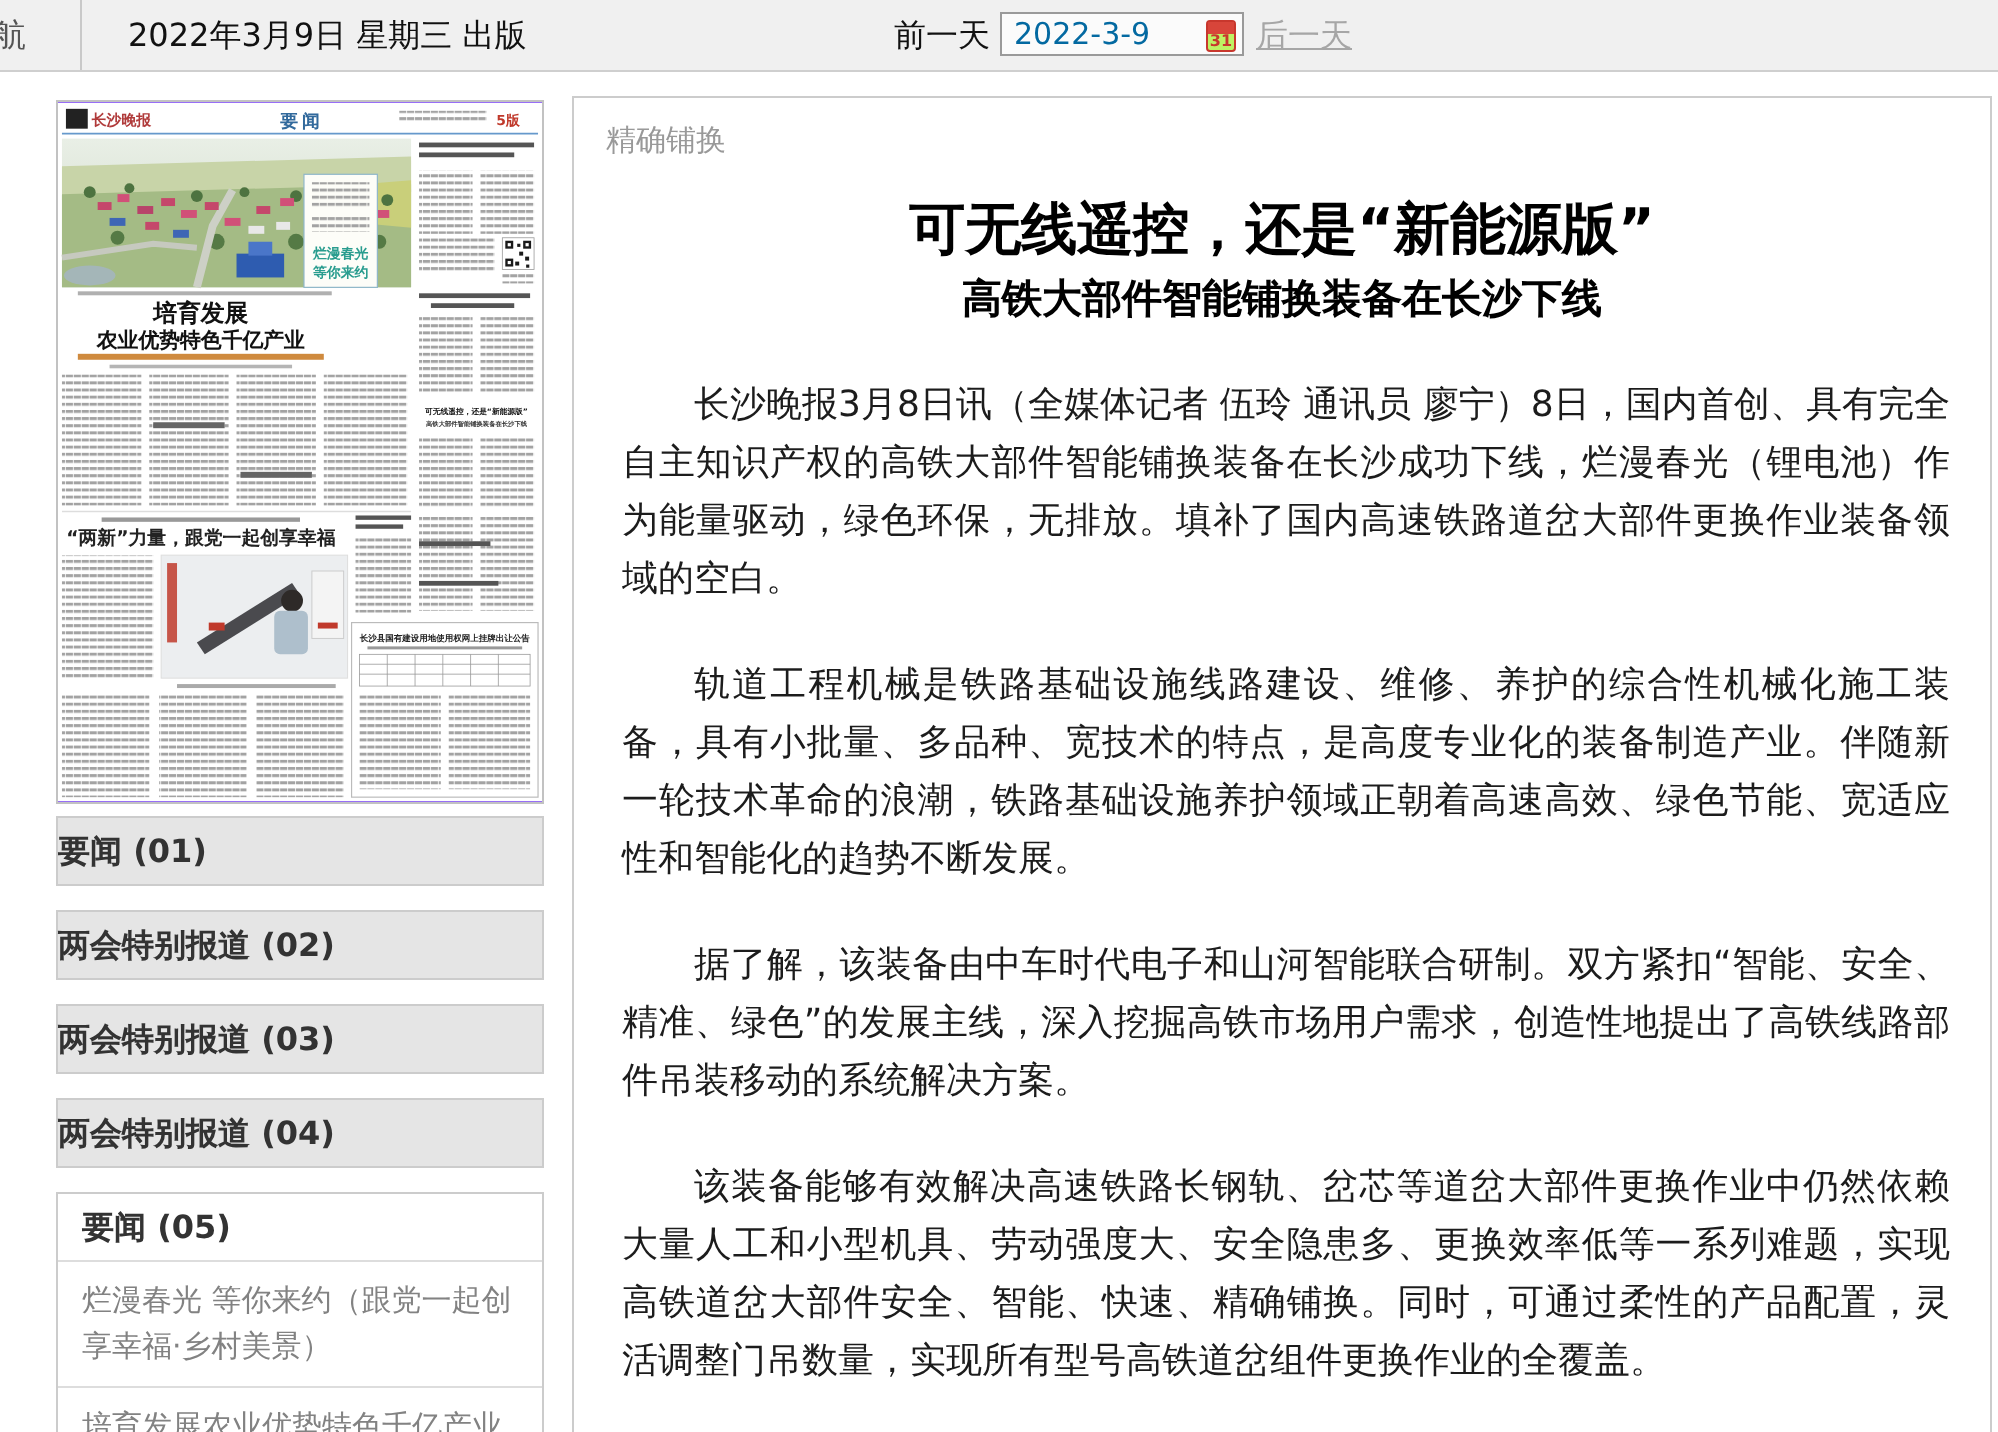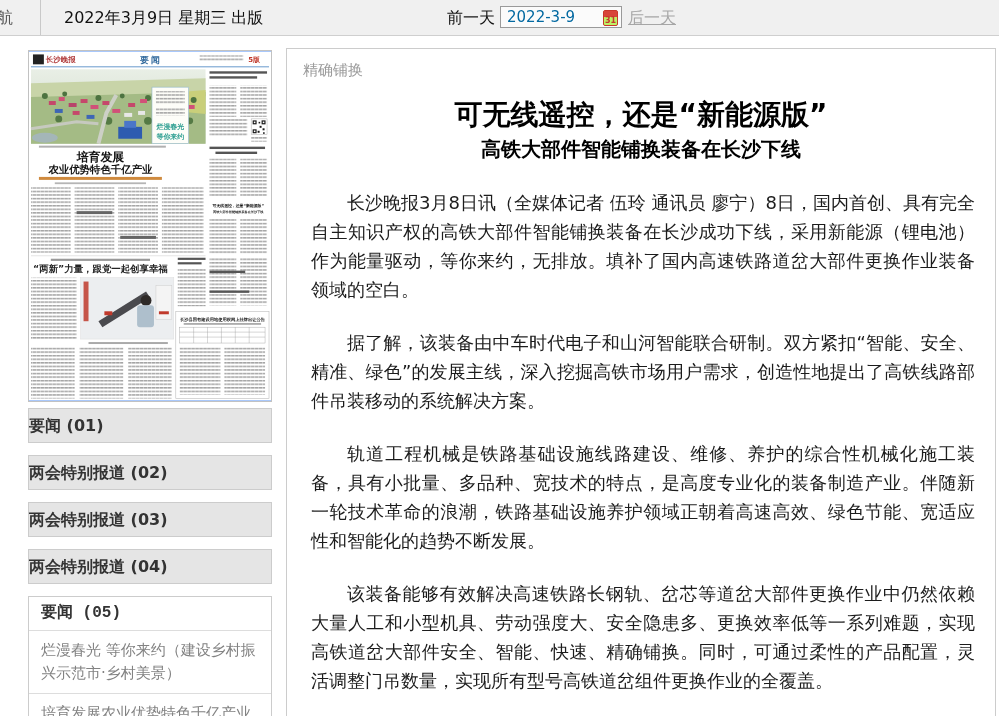--- a/index.html
+++ b/index.html
@@ -13,26 +13,26 @@
   .topbar .vdiv{position:absolute;left:40px;top:0;width:1px;height:35px;background:#c9c9c9;}
   .topbar .pubdate{position:absolute;left:64px;top:0;line-height:35px;font-size:16px;color:#111;}
   .topbar .prev{position:absolute;left:447px;top:0;line-height:35px;font-size:16px;color:#111;cursor:pointer;}
   .topbar .next{position:absolute;left:628px;top:0;line-height:35px;font-size:16px;color:#a6a6a6;cursor:default;text-decoration:underline;}
   .datebox{position:absolute;left:500px;top:6px;width:122px;height:22px;background:#fbfbfb;border:1px solid #9a9a9a;box-sizing:border-box;}
   .datebox input{position:absolute;left:0;top:0;width:98px;height:20px;border:none;background:transparent;font-size:15px;color:#0369a1;padding:0 0 0 6px;outline:none;font-family:inherit;}
   .cal{position:absolute;right:3px;top:2.5px;width:15px;height:16px;border:1px solid #c8372d;border-radius:2px;background:#bef264;box-sizing:border-box;cursor:pointer;}
   .cal .top{position:absolute;left:0;top:0;width:100%;height:6px;background:#d8453a;}
   .cal .num{position:absolute;left:0;top:5px;width:100%;text-align:center;font-size:8px;font-weight:bold;color:#c8372d;line-height:10px;}
   
-  .thumb-wrap{position:absolute;left:28px;top:50px;width:244px;height:352px;border:1px solid #c2c2c2;box-sizing:border-box;background:#3b82f6;cursor:pointer;}
+  .thumb-wrap{position:absolute;left:28px;top:50px;width:244px;height:352px;border:1px solid #c2c2c2;box-sizing:border-box;background:#8b5cf6;cursor:pointer;}
   .thumb-wrap svg{display:block;width:100%;height:100%;}
   .secbox{position:absolute;left:28px;width:244px;height:35px;border:1px solid #ccc;box-sizing:border-box;background:#e5e5e5;
           font-size:16px;font-weight:bold;color:#333;line-height:33px;cursor:pointer;}
   .sec5{position:absolute;left:28px;top:596px;width:244px;border:1px solid #ccc;box-sizing:border-box;background:#fff;}
-  .sec5 .hd{font-size:16px;font-weight:bold;color:#333;line-height:33px;padding-left:12px;cursor:pointer;font-family:Liberation Mono, monospace;}
+  .sec5 .hd{font-size:16px;font-weight:bold;color:#333;line-height:33px;padding-left:12px;cursor:pointer;}
   .sec5 .art{border-top:1px solid #ddd;font-size:15px;color:#828282;line-height:23px;padding:8px 10px 8px 12px;cursor:pointer;}
   
   .main{position:absolute;left:286px;top:48px;width:710px;height:700px;border:1px solid #ccc;box-sizing:border-box;background:#fff;}
   .backlink{position:absolute;left:16px;top:12px;font-size:15px;color:#999;cursor:pointer;}
   .a-title{margin:48px 30px 0;text-align:center;font-size:28px;font-weight:bold;color:#000;line-height:36px;}
   .a-sub{margin:2px 30px 0;text-align:center;font-size:20px;font-weight:bold;color:#000;line-height:28px;}
   .a-body{margin:25px 20px 0 24px;}
   .a-body p{margin:0 0 24px 0;font-size:18px;line-height:29px;color:#1c1c1c;text-indent:2em;text-align:justify;}
 </style>
 </head>
@@ -233,30 +233,30 @@
     </svg>
   </div>
 
   <div class="secbox" style="top:408px">要闻 (01)</div>
   <div class="secbox" style="top:455px">两会特别报道 (02)</div>
   <div class="secbox" style="top:502px">两会特别报道 (03)</div>
   <div class="secbox" style="top:549px">两会特别报道 (04)</div>
 
   <div class="sec5">
     <div class="hd">要闻 (05)</div>
-    <div class="art">烂漫春光 等你来约（建设乡村振兴示范市·乡村美景）</div>
+    <div class="art">烂漫春光 等你来约（跟党一起创享幸福·乡村美景）</div>
     <div class="art">培育发展农业优势特色千亿产业</div>
   </div>
 
   <div class="main">
     <div class="backlink">精确铺换</div>
     <div class="a-title">可无线遥控，还是“新能源版”</div>
     <div class="a-sub">高铁大部件智能铺换装备在长沙下线</div>
     <div class="a-body">
-      <p>长沙晚报3月8日讯（全媒体记者 伍玲 通讯员 廖宁）8日，国内首创、具有完全自主知识产权的高铁大部件智能铺换装备在长沙成功下线，采用新能源（锂电池）作为能量驱动，等你来约，无排放。填补了国内高速铁路道岔大部件更换作业装备领域的空白。</p>
+      <p>长沙晚报3月8日讯（全媒体记者 伍玲 通讯员 廖宁）8日，国内首创、具有完全自主知识产权的高铁大部件智能铺换装备在长沙成功下线，烂漫春光（锂电池）作为能量驱动，绿色环保，无排放。填补了国内高速铁路道岔大部件更换作业装备领域的空白。</p>
+      <p>轨道工程机械是铁路基础设施线路建设、维修、养护的综合性机械化施工装备，具有小批量、多品种、宽技术的特点，是高度专业化的装备制造产业。伴随新一轮技术革命的浪潮，铁路基础设施养护领域正朝着高速高效、绿色节能、宽适应性和智能化的趋势不断发展。</p>
       <p>据了解，该装备由中车时代电子和山河智能联合研制。双方紧扣“智能、安全、精准、绿色”的发展主线，深入挖掘高铁市场用户需求，创造性地提出了高铁线路部件吊装移动的系统解决方案。</p>
-      <p>轨道工程机械是铁路基础设施线路建设、维修、养护的综合性机械化施工装备，具有小批量、多品种、宽技术的特点，是高度专业化的装备制造产业。伴随新一轮技术革命的浪潮，铁路基础设施养护领域正朝着高速高效、绿色节能、宽适应性和智能化的趋势不断发展。</p>
       <p>该装备能够有效解决高速铁路长钢轨、岔芯等道岔大部件更换作业中仍然依赖大量人工和小型机具、劳动强度大、安全隐患多、更换效率低等一系列难题，实现高铁道岔大部件安全、智能、快速、精确铺换。同时，可通过柔性的产品配置，灵活调整门吊数量，实现所有型号高铁道岔组件更换作业的全覆盖。</p>
 
     </div>
   </div>
 
 </div>
 
 </body></html>

